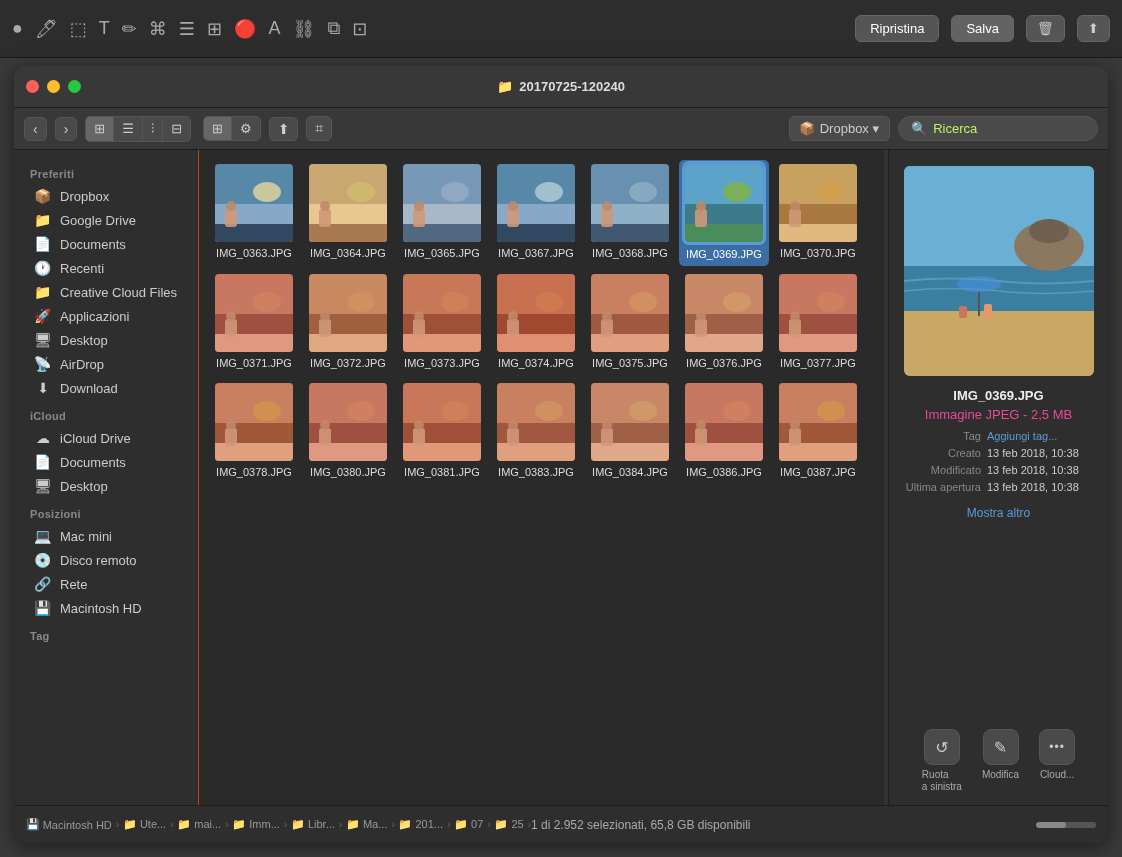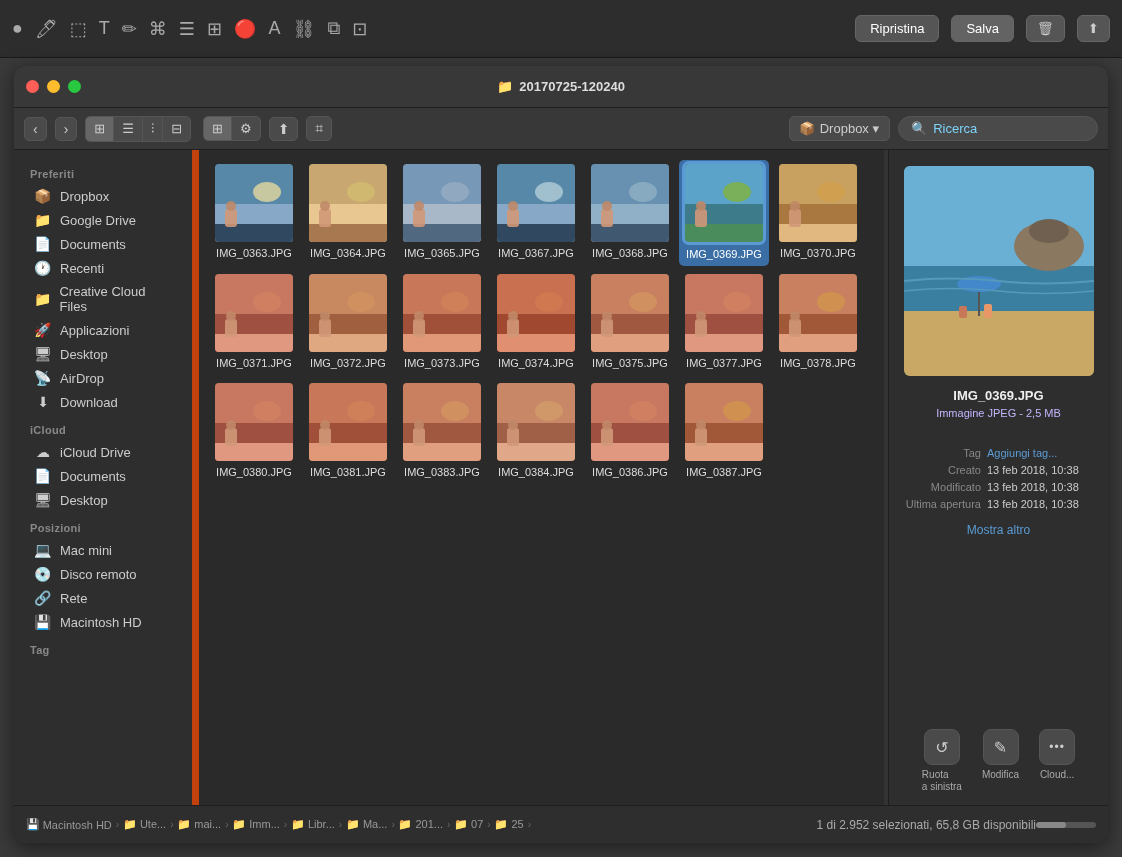--- a/index.html
+++ b/index.html
@@ -158,21 +158,21 @@
     .content-area {
       display: flex;
       flex: 1;
       overflow: hidden;
     }
 
     
     .sidebar {
       width: 185px;
       background: #2e2e2e;
-      border-right: 7px solid #c2410c;
+      border-right: 1px solid #c2410c;
       overflow-y: auto;
       padding: 8px 0;
       flex-shrink: 0;
     }
     .sidebar-section-title {
       color: #888;
       font-size: 11px;
       font-weight: 700;
       padding: 10px 16px 4px 16px;
       text-transform: none;
@@ -264,23 +264,23 @@
     }
     
     .preview-filename {
       font-size: 13px;
       font-weight: 600;
       color: #eee;
       text-align: center;
       margin-bottom: 4px;
     }
     .preview-type {
-      font-size: 11px;
-      color: #c4b5fd;
-      margin-bottom: 28px;
+      font-size: 13px;
+      color: #ec4899;
+      margin-bottom: 8px;
     }
     .preview-meta {
       width: 100%;
       font-size: 11px;
     }
     .meta-row {
       display: flex;
       gap: 6px;
       margin-bottom: 5px;
       align-items: flex-start;
@@ -366,21 +366,21 @@
       align-items: center;
       gap: 3px;
       color: #999;
       font-size: 11px;
       cursor: pointer;
       white-space: nowrap;
     }
     .bc-icon { font-size: 11px; }
     .bc-sep { color: #666; font-size: 10px; }
     .status-text {
-      text-align: right;
+      text-align: left;
       color: #aaa;
       font-size: 12px;
       flex: 1;
     }
     .progress-bar {
       width: 60px;
       height: 6px;
       background: #555;
       border-radius: 3px;
       overflow: hidden;
@@ -450,21 +450,21 @@
     </div>
     <button class="nav-btn">⬆</button>
     <button class="nav-btn">⌗</button>
     <div class="toolbar-spacer-small"></div>
     <div class="dropbox-btn">
       <span>📦</span>
       <span>Dropbox ▾</span>
     </div>
     <div class="search-bar">
       <span>🔍</span>
-      <span style="color:#7dd3fc;font-size:13px;">Ricerca</span>
+      <span style="color:#bef264;font-size:13px;">Ricerca</span>
     </div>
   </div>
 
   <div class="content-area">
 
     <div class="sidebar">
 
       <div class="sidebar-section-title">Preferiti</div>
       <div class="sidebar-item">
         <span class="sidebar-item-icon">📦</span>
@@ -687,20 +687,33 @@
             <svg width="78" height="78" xmlns="http://www.w3.org/2000/svg">
       <rect width="78" height="78" fill="#c88060"></rect>
       <rect y="40" width="78" height="38" fill="#a05840"></rect>
       <rect y="60" width="78" height="18" fill="#e0a080"></rect>
       <ellipse cx="52" cy="28" rx="14" ry="10" fill="#d09060"></ellipse>
       <rect x="10" y="45" width="12" height="18" rx="3" fill="#d09878" opacity="0.9"></rect>
       <circle cx="16" cy="42" r="5" fill="#c08868" opacity="0.9"></circle>
     </svg>
           </div>
           <div class="file-name">IMG_0375.JPG</div>
+        </div>
+        <div class="file-item">
+          <div class="file-thumbnail">
+            <svg width="78" height="78" xmlns="http://www.w3.org/2000/svg">
+      <rect width="78" height="78" fill="#c88868"></rect>
+      <rect y="40" width="78" height="38" fill="#a06048"></rect>
+      <rect y="60" width="78" height="18" fill="#e0a888"></rect>
+      <ellipse cx="52" cy="28" rx="14" ry="10" fill="#d09868"></ellipse>
+      <rect x="10" y="45" width="12" height="18" rx="3" fill="#d09878" opacity="0.9"></rect>
+      <circle cx="16" cy="42" r="5" fill="#c08868" opacity="0.9"></circle>
+    </svg>
+          </div>
+          <div class="file-name">IMG_0376.JPG</div>
         </div>
         <div class="file-item">
           <div class="file-thumbnail">
             <svg width="78" height="78" xmlns="http://www.w3.org/2000/svg">
       <rect width="78" height="78" fill="#c87860"></rect>
       <rect y="40" width="78" height="38" fill="#a05040"></rect>
       <rect y="60" width="78" height="18" fill="#e09880"></rect>
       <ellipse cx="52" cy="28" rx="14" ry="10" fill="#d08060"></ellipse>
       <rect x="10" y="45" width="12" height="18" rx="3" fill="#d09878" opacity="0.9"></rect>
       <circle cx="16" cy="42" r="5" fill="#c08868" opacity="0.9"></circle>

